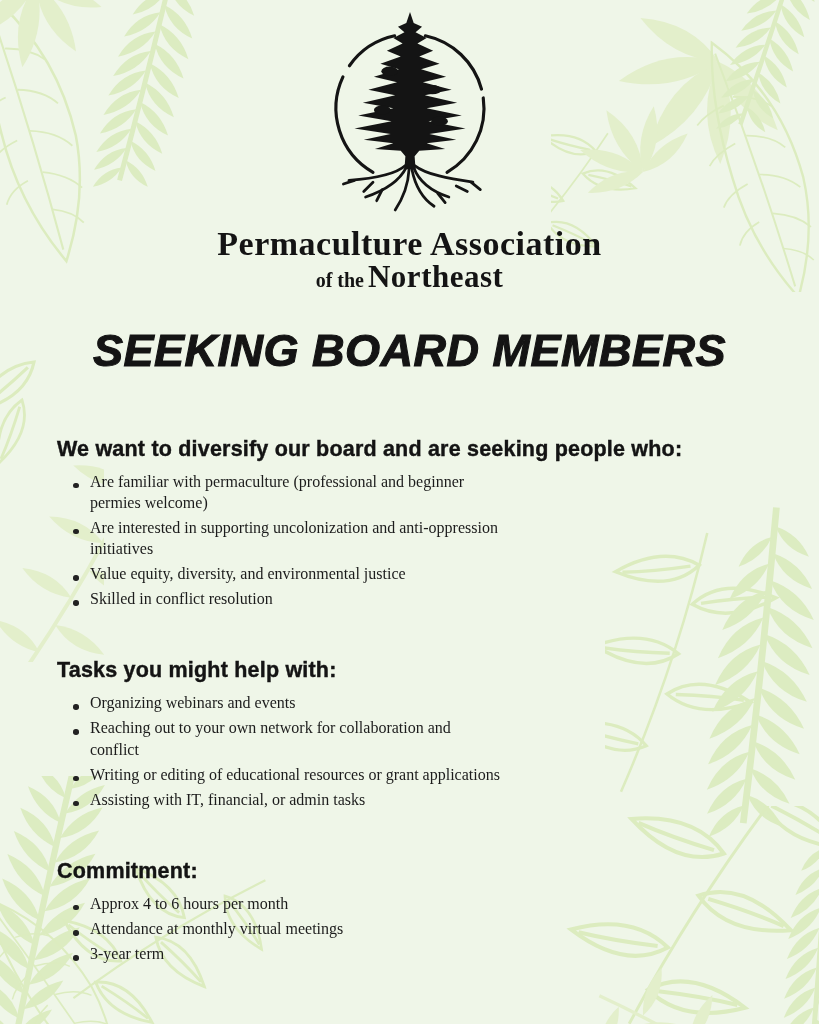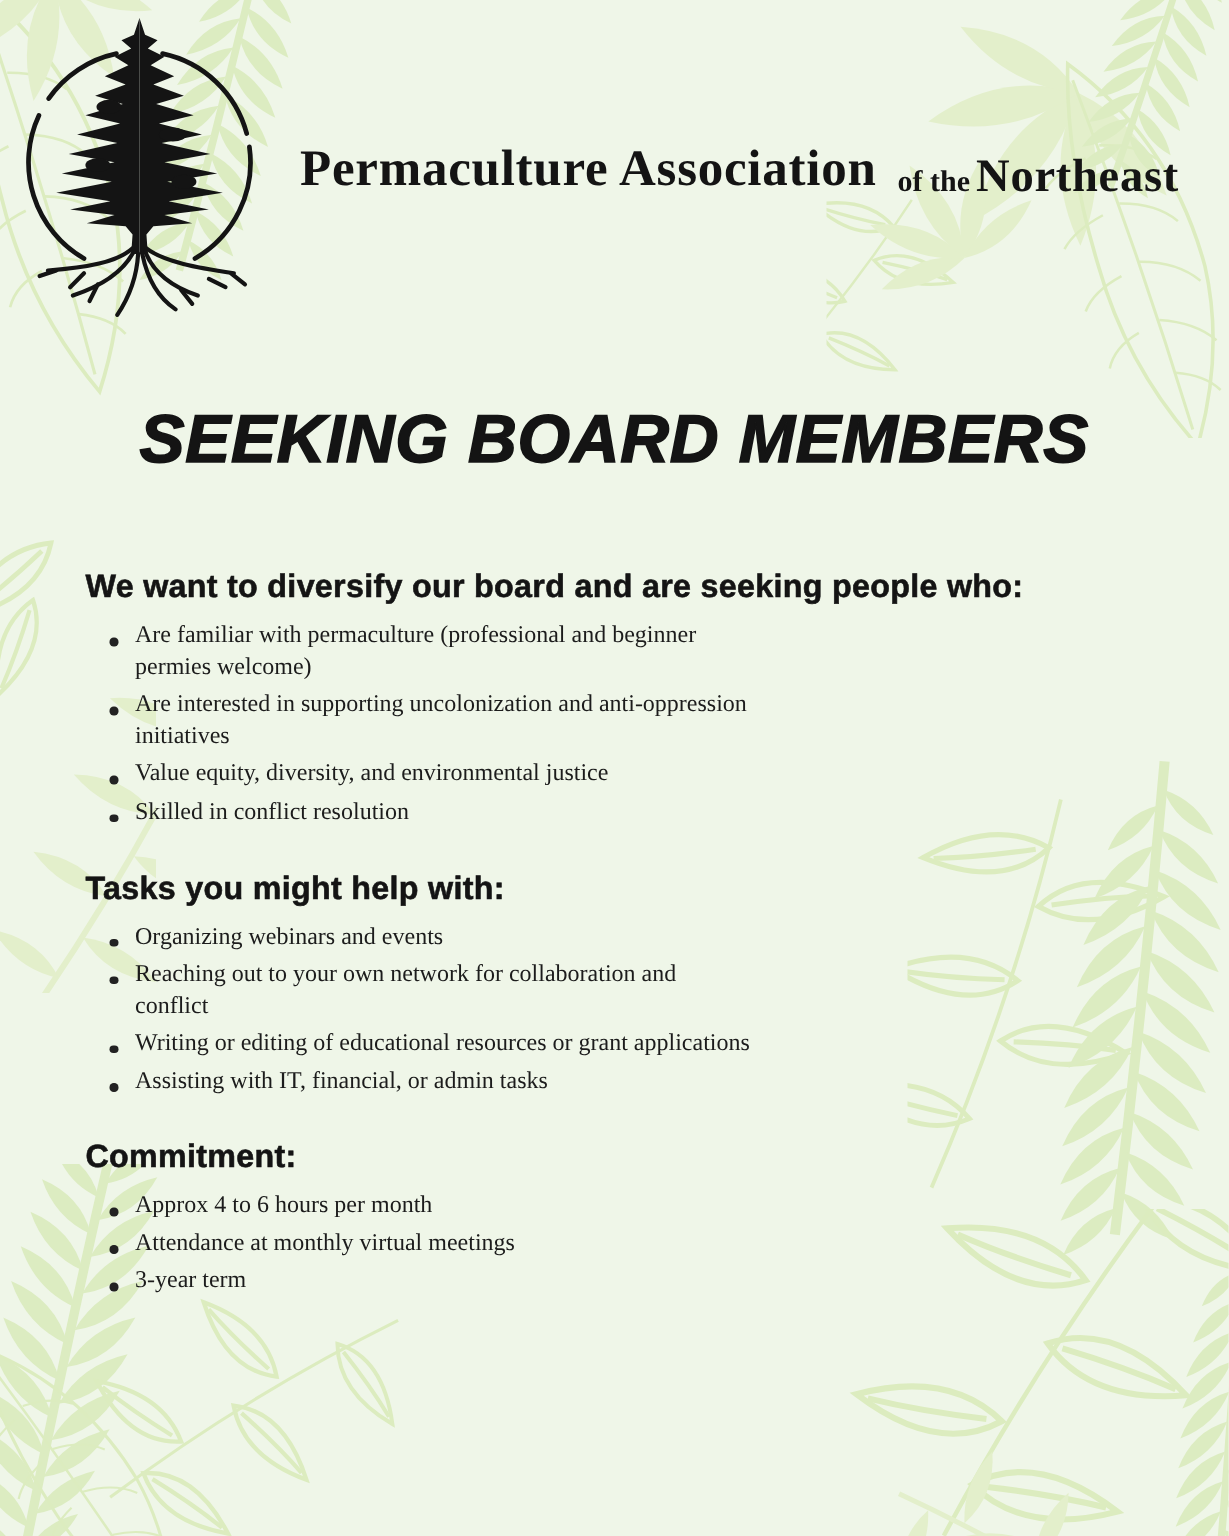--- a/index.html
+++ b/index.html
@@ -7,21 +7,21 @@
     width:819px;height:1024px;
     background:#eff6e8;
     position:relative;
     overflow:hidden;
     font-family:"Liberation Sans",sans-serif;
     color:#161616;
   }
   .dec{position:absolute;pointer-events:none;}
   .content{position:relative;z-index:2;}
 
-  .logo-wrap{display:flex;flex-direction:row;align-items:center;gap:14px;}
+  .logo-wrap{display:flex;flex-direction:column;align-items:center;}
   .logo-art{margin-top:12px;width:186px;height:222px;}
   .logo-line1{
     font-family:"Liberation Serif",serif;
     font-size:34px;font-weight:600;letter-spacing:.5px;
     margin-top:-8px;line-height:1.05;color:#141414;
   }
   .logo-line2{
     font-family:"Liberation Serif",serif;
     margin-top:-1px;line-height:1.0;color:#141414;
   }
@@ -33,21 +33,21 @@
     font-size:45px;font-weight:700;
     letter-spacing:.5px;
     -webkit-text-stroke:1.1px #141414;
     margin-top:33px;
     color:#141414;
     font-style:italic;
   }
 
   .sections{padding:0 40px 0 57px;}
   .section{margin-top:60px;}
-  .section + .section{margin-top:28px;}
+  .section + .section{margin-top:49px;}
   .section-heading{
     font-size:21.5px;font-weight:700;
     -webkit-text-stroke:.4px #141414;
     letter-spacing:.2px;
     color:#141414;
   }
   ul.section-list{
     list-style:none;
     margin:9px 0 0 0;
     padding:0 0 0 33px;

